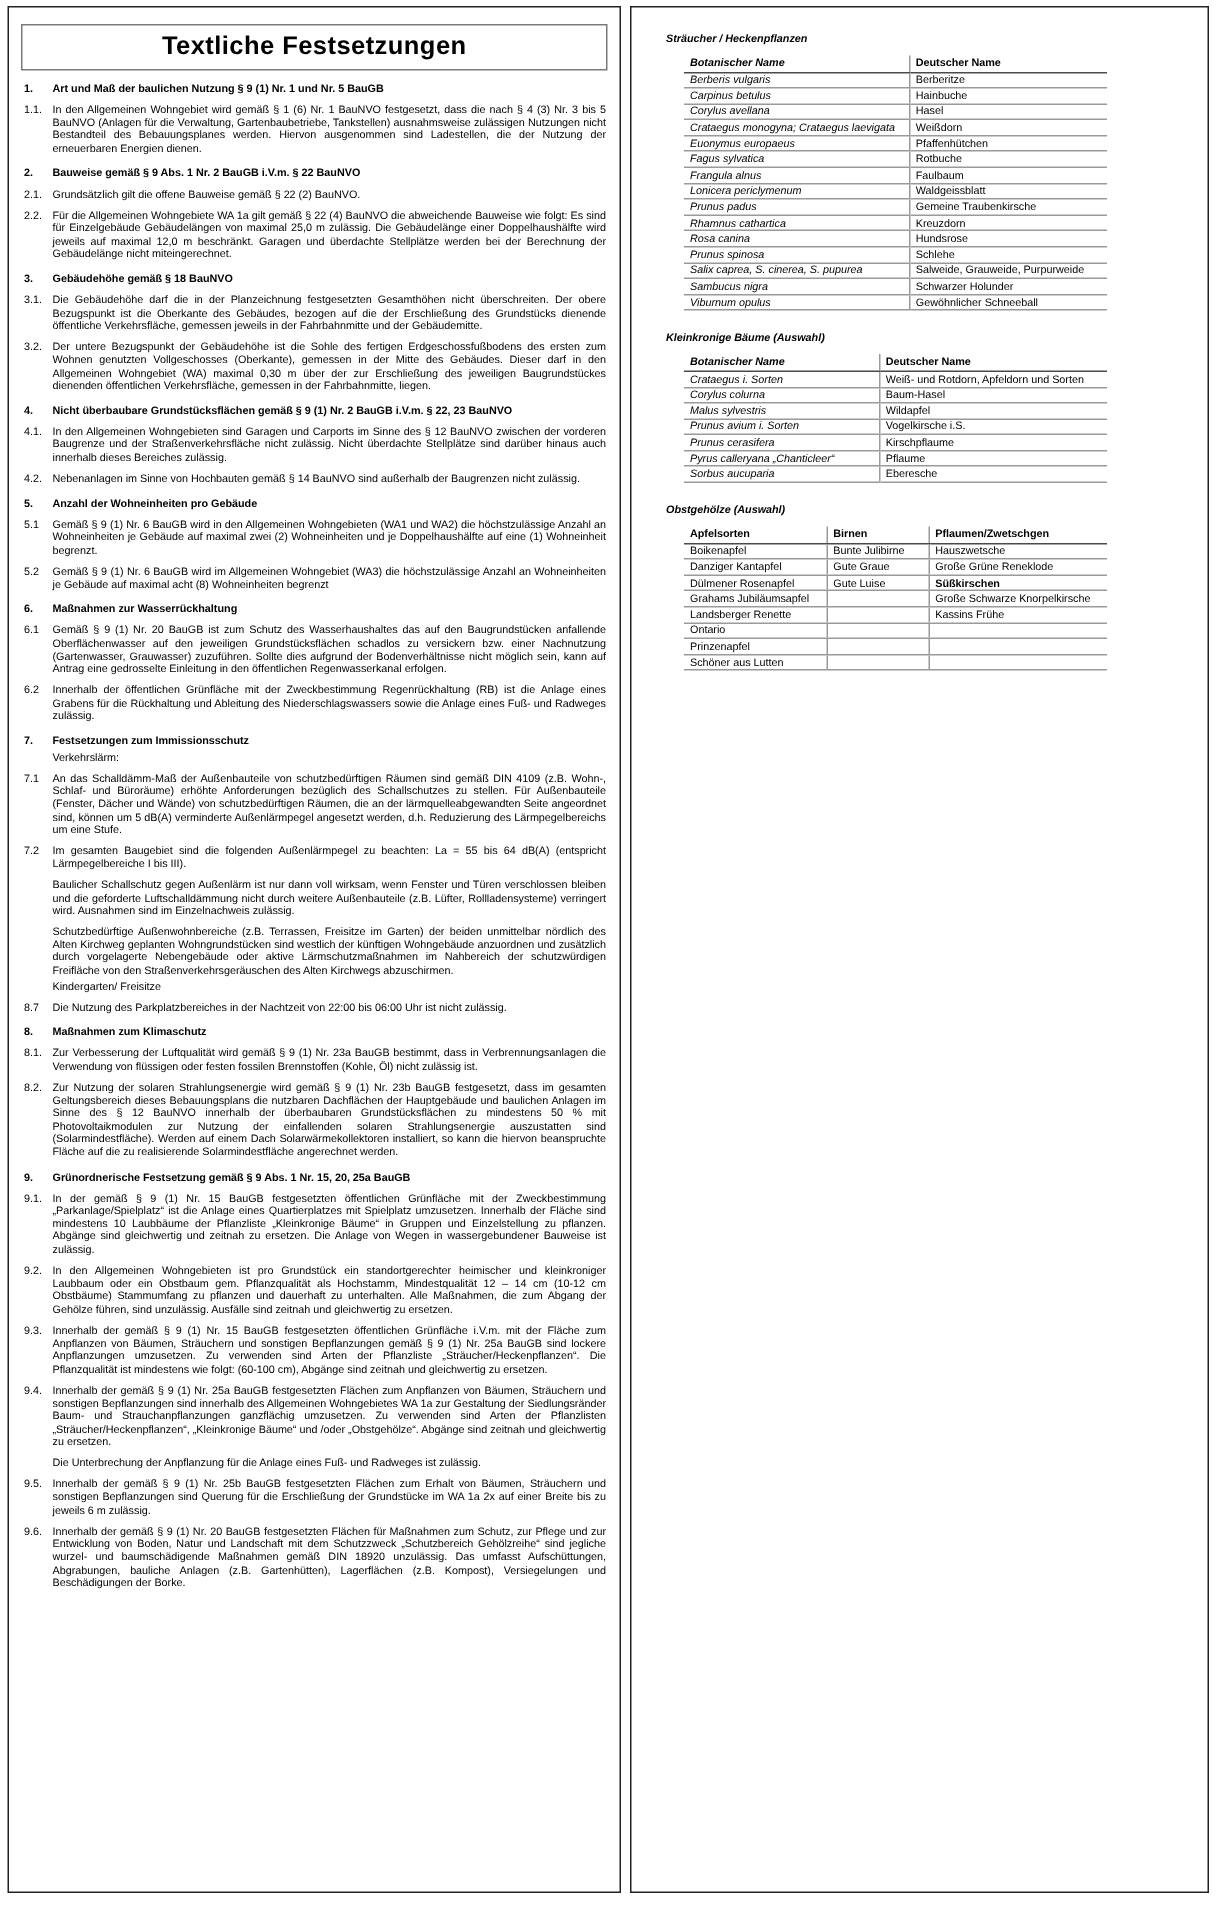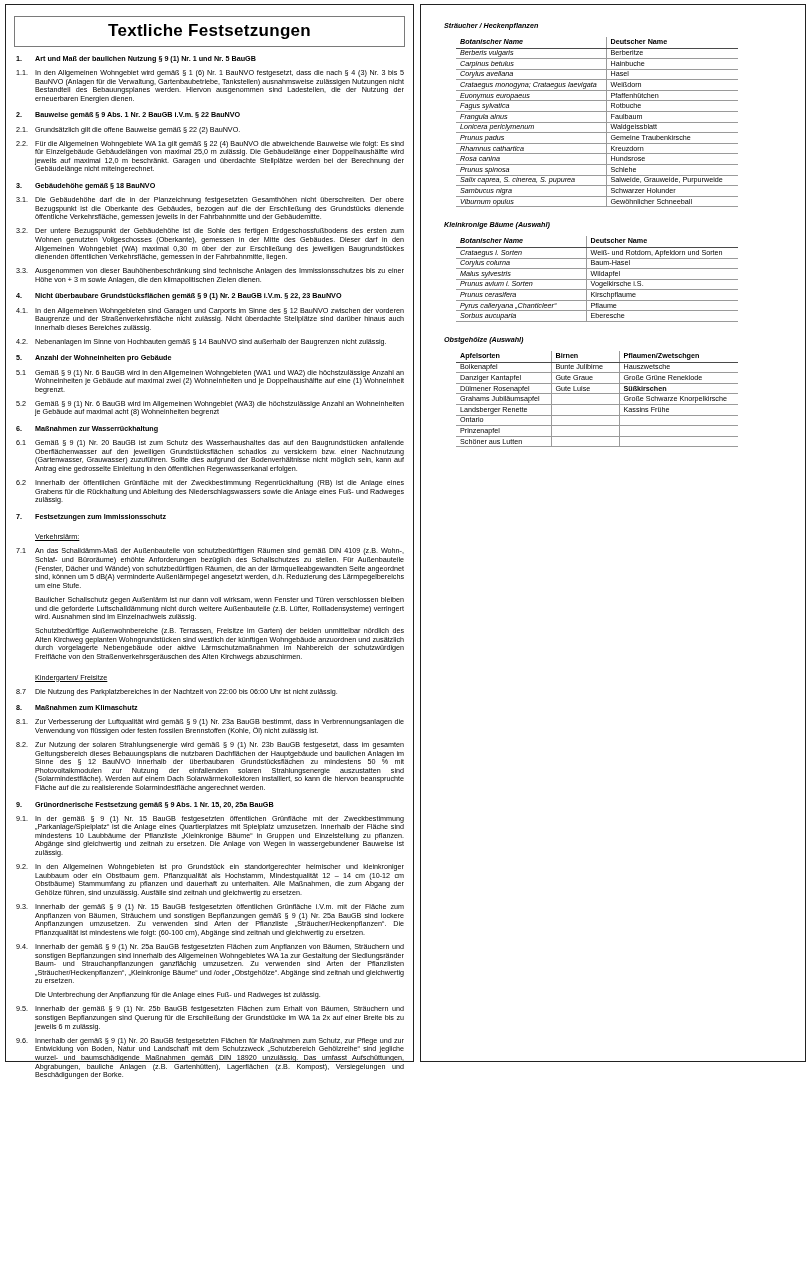--- a/index.html
+++ b/index.html
@@ -6,21 +6,21 @@
     margin: 0; padding: 0;
     width: 811px; height: 1271px;
     background: #ffffff;
     font-family: "Liberation Sans", sans-serif;
     color: #000;
     overflow: hidden;
   }
   .page {
     position: absolute;
     top: 4px;
-    height: 1058px;
+    height: 1258px;
     background: #fff;
     border: 1.6px solid #222;
     box-sizing: border-box;
   }
   .page-left  { left: 5px;   width: 409px; }
   .page-right { left: 420px; width: 386px; }
 
   .title-box {
     margin: 11px 8px 2px 8px;
     border: 1px solid #7a7a7a;
@@ -39,22 +39,21 @@
   .blk .num { flex: 0 0 19px; }
   .blk .txt { flex: 1; }
   .section {
     display: flex;
     font-weight: bold;
     margin-top: 8px;
   }
   .item { display: flex; margin-top: 5.5px; }
   .item .txt { text-align: justify; }
   .sub {
-    margin: 12px 0 0 19px;
-    text-decoration: underline;
+    margin: 2px 0 0 19px;
   }
   .para {
     margin: 5.5px 0 0 19px;
     text-align: justify;
   }
 
   #p2-content { margin: 13px 20px 0 23px; }
   .tbl-title {
     font-size: 7.2px;
     font-weight: bold;
@@ -120,24 +119,20 @@
         <span class="txt">Gebäudehöhe gemäß § 18 BauNVO</span>
       </div>
       <div class="blk item">
         <span class="num">3.1.</span>
         <span class="txt">Die Gebäudehöhe darf die in der Planzeichnung festgesetzten Gesamthöhen nicht überschreiten. Der obere Bezugspunkt ist die Oberkante des Gebäudes, bezogen auf die der Erschließung des Grundstücks dienende öffentliche Verkehrsfläche, gemessen jeweils in der Fahrbahnmitte und der Gebäudemitte.</span>
       </div>
       <div class="blk item">
         <span class="num">3.2.</span>
         <span class="txt">Der untere Bezugspunkt der Gebäudehöhe ist die Sohle des fertigen Erdgeschossfußbodens des ersten zum Wohnen genutzten Vollgeschosses (Oberkante), gemessen in der Mitte des Gebäudes. Dieser darf in den Allgemeinen Wohngebiet (WA) maximal 0,30 m über der zur Erschließung des jeweiligen Baugrundstückes dienenden öffentlichen Verkehrsfläche, gemessen in der Fahrbahnmitte, liegen.</span>
       </div>
-      <div class="blk item">
-        <span class="num">3.3.</span>
-        <span class="txt">Ausgenommen von dieser Bauhöhenbeschränkung sind technische Anlagen des Immissionsschutzes bis zu einer Höhe von + 3 m sowie Anlagen, die den klimapolitischen Zielen dienen.</span>
-      </div>
       <div class="blk section">
         <span class="num">4.</span>
         <span class="txt">Nicht überbaubare Grundstücksflächen gemäß § 9 (1) Nr. 2 BauGB i.V.m. § 22, 23 BauNVO</span>
       </div>
       <div class="blk item">
         <span class="num">4.1.</span>
         <span class="txt">In den Allgemeinen Wohngebieten sind Garagen und Carports im Sinne des § 12 BauNVO zwischen der vorderen Baugrenze und der Straßenverkehrsfläche nicht zulässig. Nicht überdachte Stellplätze sind darüber hinaus auch innerhalb dieses Bereiches zulässig.</span>
       </div>
       <div class="blk item">
         <span class="num">4.2.</span>
@@ -168,20 +163,24 @@
         <span class="txt">Innerhalb der öffentlichen Grünfläche mit der Zweckbestimmung Regenrückhaltung (RB) ist die Anlage eines Grabens für die Rückhaltung und Ableitung des Niederschlagswassers sowie die Anlage eines Fuß- und Radweges zulässig.</span>
       </div>
       <div class="blk section">
         <span class="num">7.</span>
         <span class="txt">Festsetzungen zum Immissionsschutz</span>
       </div>
       <div class="blk sub">Verkehrslärm:</div>
       <div class="blk item">
         <span class="num">7.1</span>
         <span class="txt">An das Schalldämm-Maß der Außenbauteile von schutzbedürftigen Räumen sind gemäß DIN 4109 (z.B. Wohn-, Schlaf- und Büroräume) erhöhte Anforderungen bezüglich des Schallschutzes zu stellen. Für Außenbauteile (Fenster, Dächer und Wände) von schutzbedürftigen Räumen, die an der lärmquelleabgewandten Seite angeordnet sind, können um 5 dB(A) verminderte Außenlärmpegel angesetzt werden, d.h. Reduzierung des Lärmpegelbereichs um eine Stufe.</span>
+      </div>
+      <div class="blk item">
+        <span class="num">7.2</span>
+        <span class="txt">Im gesamten Baugebiet sind die folgenden Außenlärmpegel zu beachten: La = 55 bis 64 dB(A) (entspricht Lärmpegelbereiche I bis III).</span>
       </div>
       <div class="blk para">Baulicher Schallschutz gegen Außenlärm ist nur dann voll wirksam, wenn Fenster und Türen verschlossen bleiben und die geforderte Luftschalldämmung nicht durch weitere Außenbauteile (z.B. Lüfter, Rollladensysteme) verringert wird. Ausnahmen sind im Einzelnachweis zulässig.</div>
       <div class="blk para">Schutzbedürftige Außenwohnbereiche (z.B. Terrassen, Freisitze im Garten) der beiden unmittelbar nördlich des Alten Kirchweg geplanten Wohngrundstücken sind westlich der künftigen Wohngebäude anzuordnen und zusätzlich durch vorgelagerte Nebengebäude oder aktive Lärmschutzmaßnahmen im Nahbereich der schutzwürdigen Freifläche von den Straßenverkehrsgeräuschen des Alten Kirchwegs abzuschirmen.</div>
       <div class="blk sub">Kindergarten/ Freisitze</div>
       <div class="blk item">
         <span class="num">8.7</span>
         <span class="txt">Die Nutzung des Parkplatzbereiches in der Nachtzeit von 22:00 bis 06:00 Uhr ist nicht zulässig.</span>
       </div>
       <div class="blk section">
         <span class="num">8.</span>

